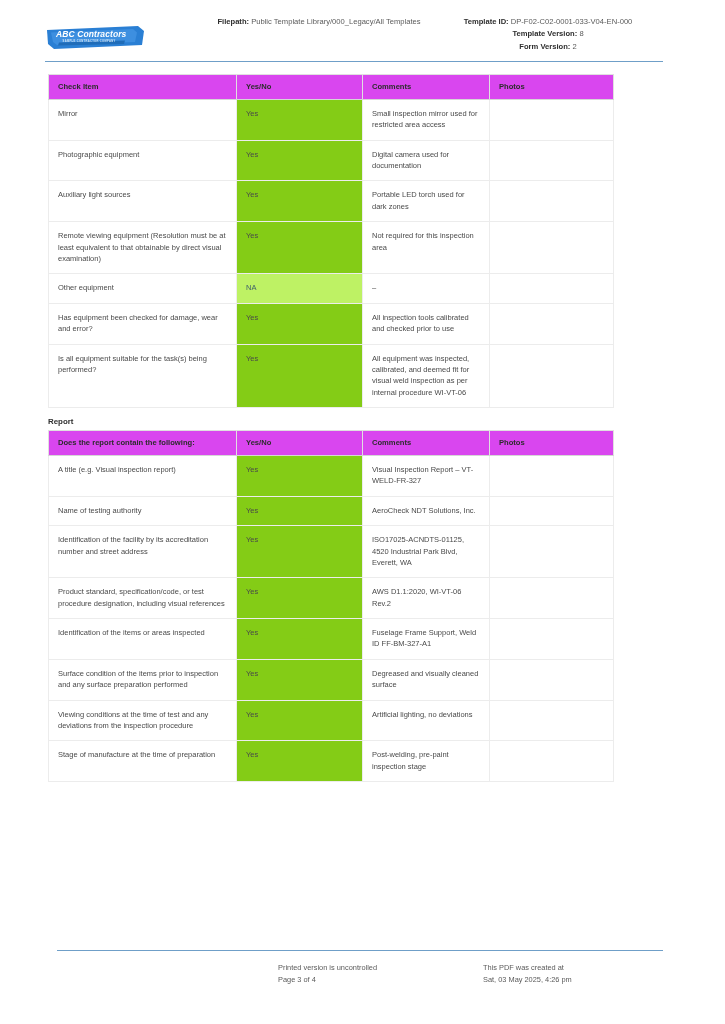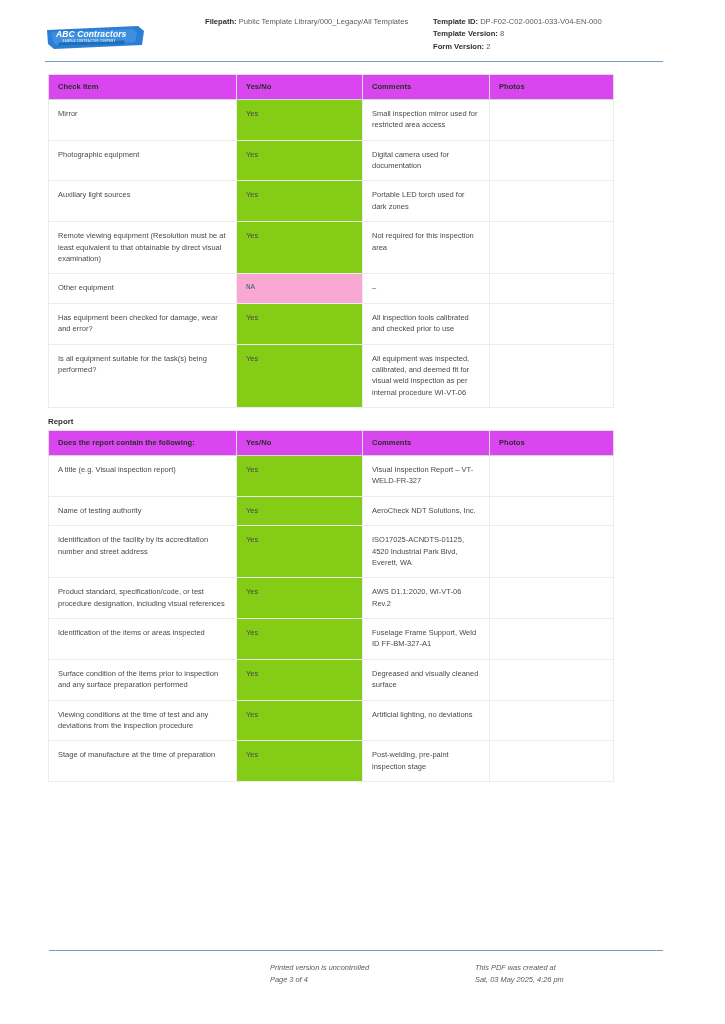--- a/index.html
+++ b/index.html
@@ -65,21 +65,21 @@
   }
 
   .meta-col {
     font-size: 7.6px;
     line-height: 1.62;
     color: #5a5a5a;
   }
   .meta-filepath { flex: 0 0 228px; max-width: 228px; }
   .meta-template { flex: 1 1 auto; }
   .meta-col b { color: #2e2e2e; font-weight: bold; }
-  .meta-line { margin: 0; }
+  .meta-line { margin: 0; text-align: center; }
 
   .rule-top {
     height: 0;
     border-top: 1.1px solid #6f9fc8;
     margin: 3px 62px 0 45px;
   }
 
   
   .content {
     padding: 12px 62px 0 48px;
@@ -119,30 +119,29 @@
   table.checklist tbody td {
     border: 1px solid #ececec;
     padding: 8px 9px 9px 9px;
     vertical-align: top;
     line-height: 1.52;
     color: #4a4a4a;
     background: #ffffff;
   }
   td.cell-yn        { color: #3f6a49; }
   td.cell-yn.v-yes  { background: #84cc16; }
-  td.cell-yn.v-na   { background: #f9a8d4; color: #40606b; font-family: Liberation Mono, monospace; }
+  td.cell-yn.v-na   { background: #bef264; color: #40606b; }
   td.cell-photos    { background: #ffffff; }
 
   
   .page-footer {
     position: absolute;
-    left: 4px;
+    left: 12px;
     right: 0;
     bottom: 38px;
-    font-style: italic;
   }
   .rule-bottom {
     height: 0;
     border-top: 1.1px solid #6f9fc8;
     margin: 0 62px 0 45px;
   }
   .footer-cols {
     display: flex;
     padding: 11px 62px 0 48px;
     box-sizing: border-box;

